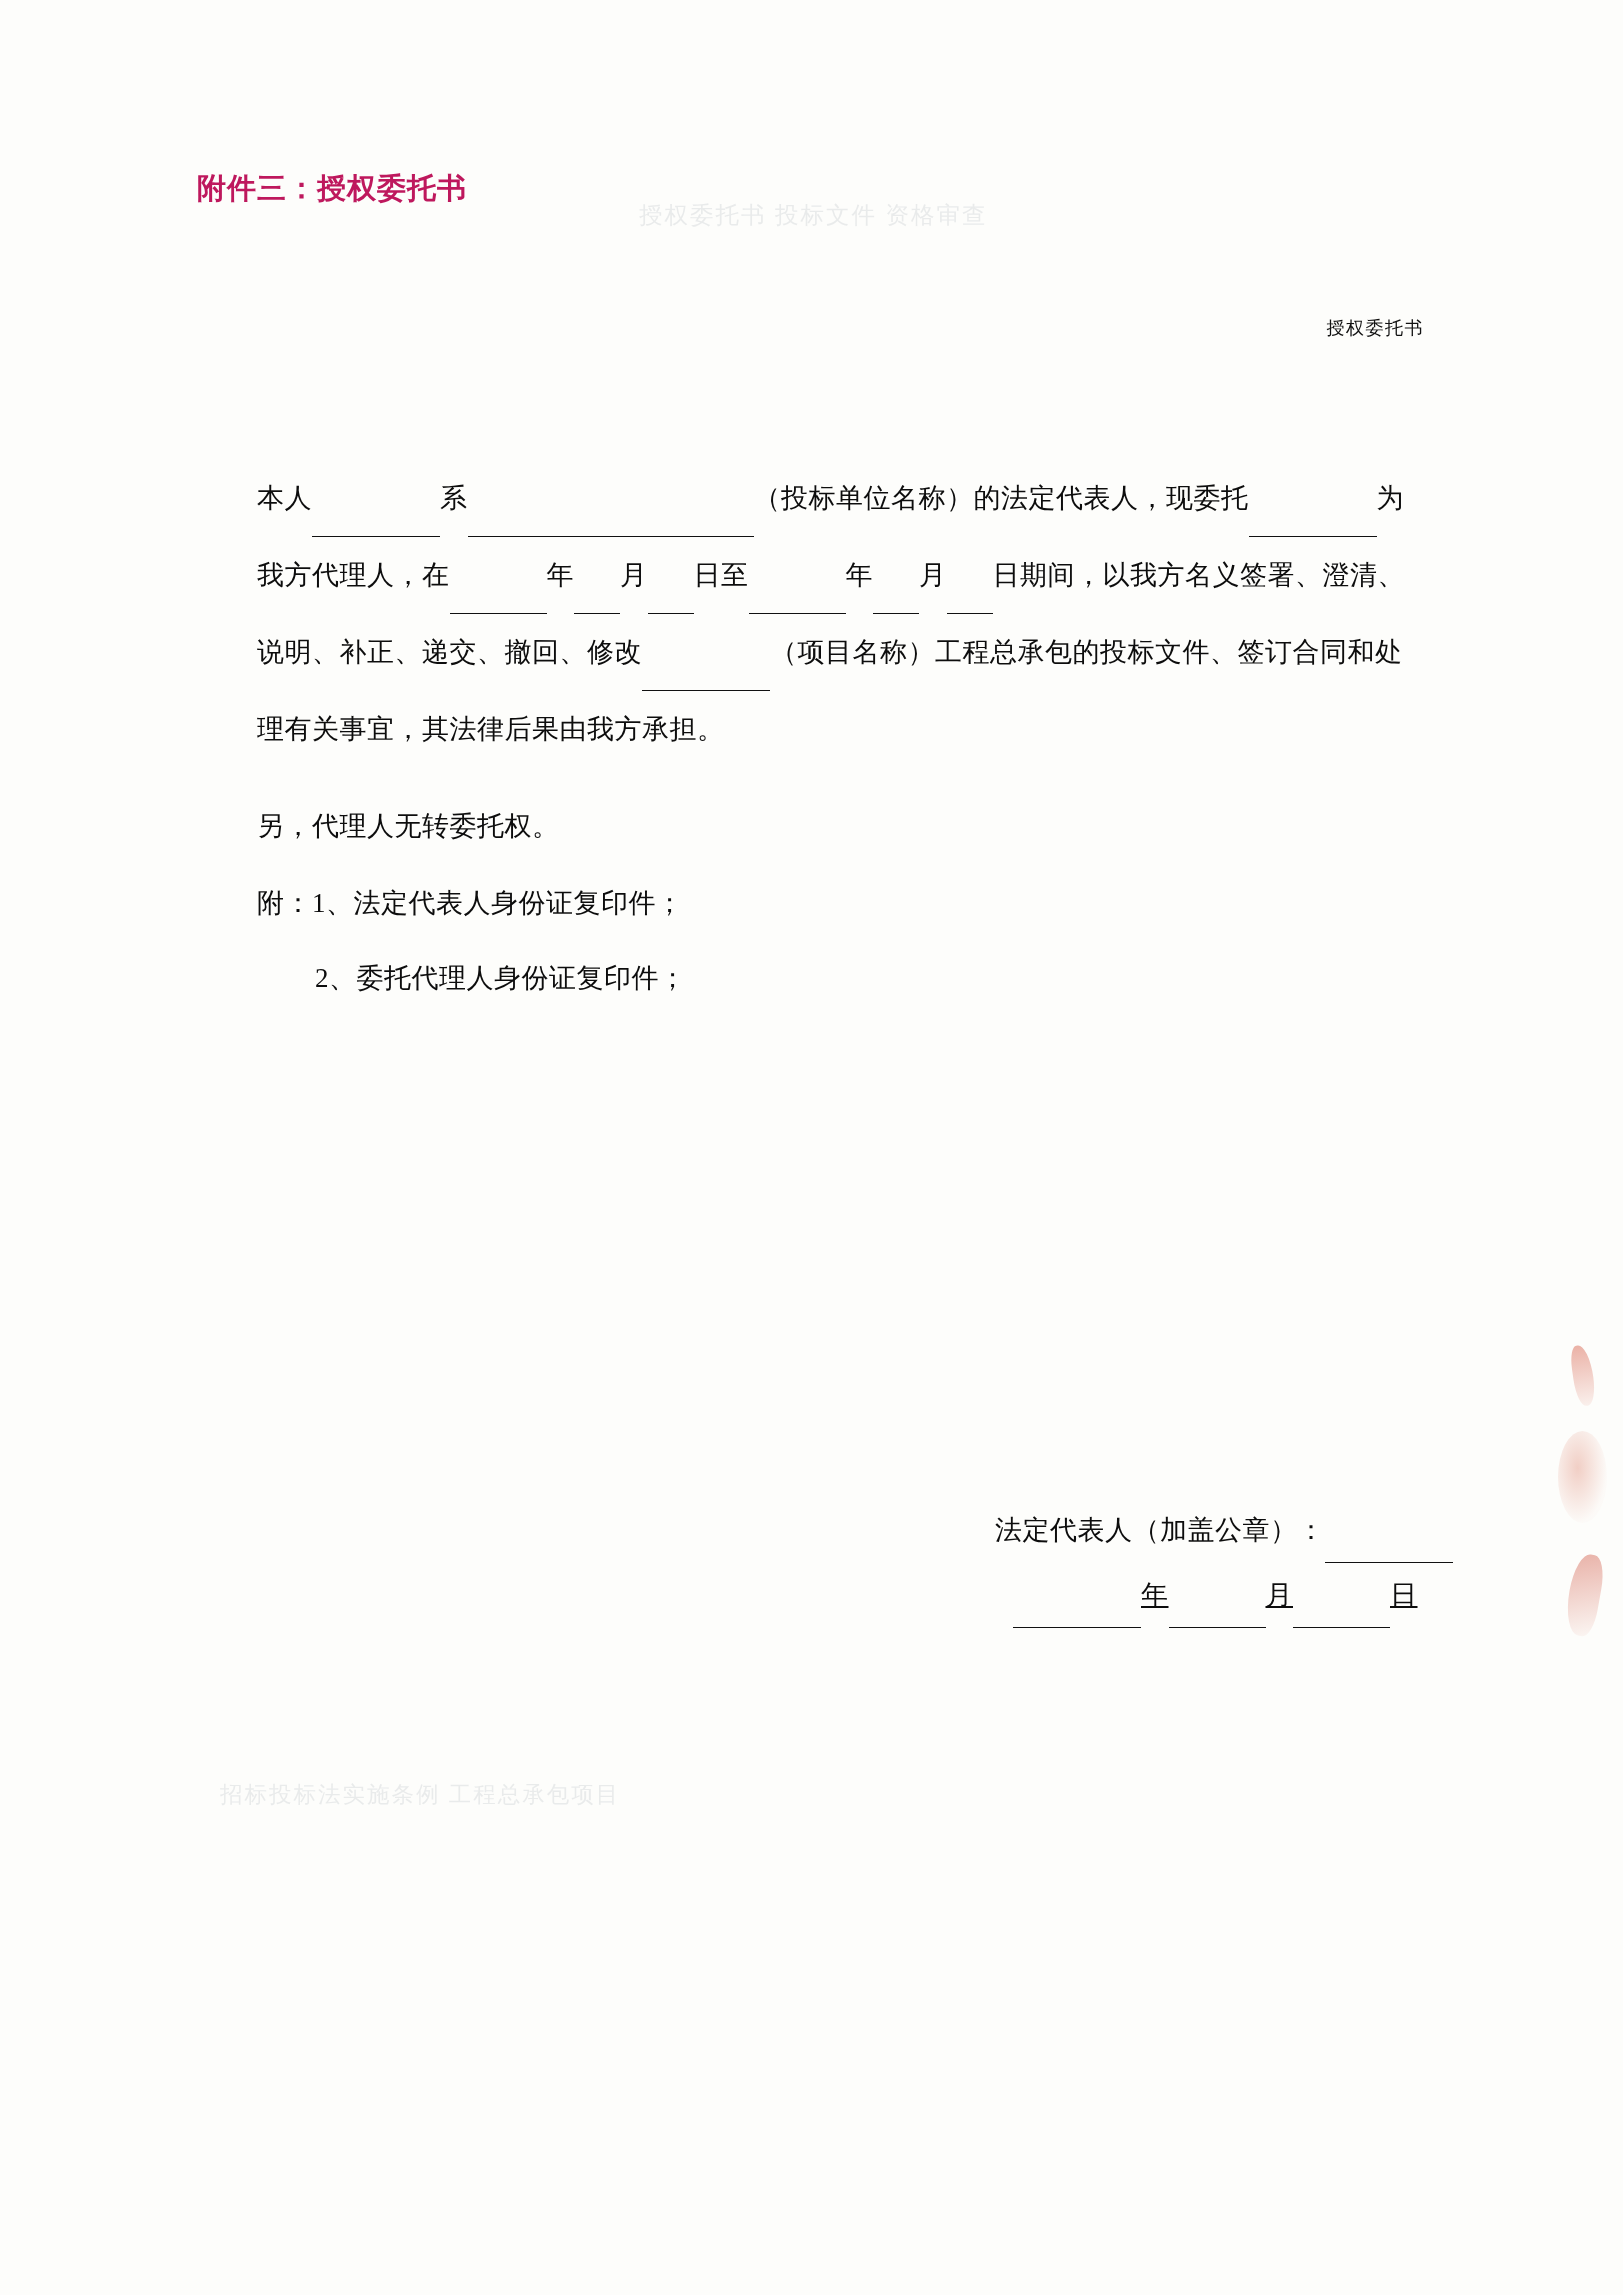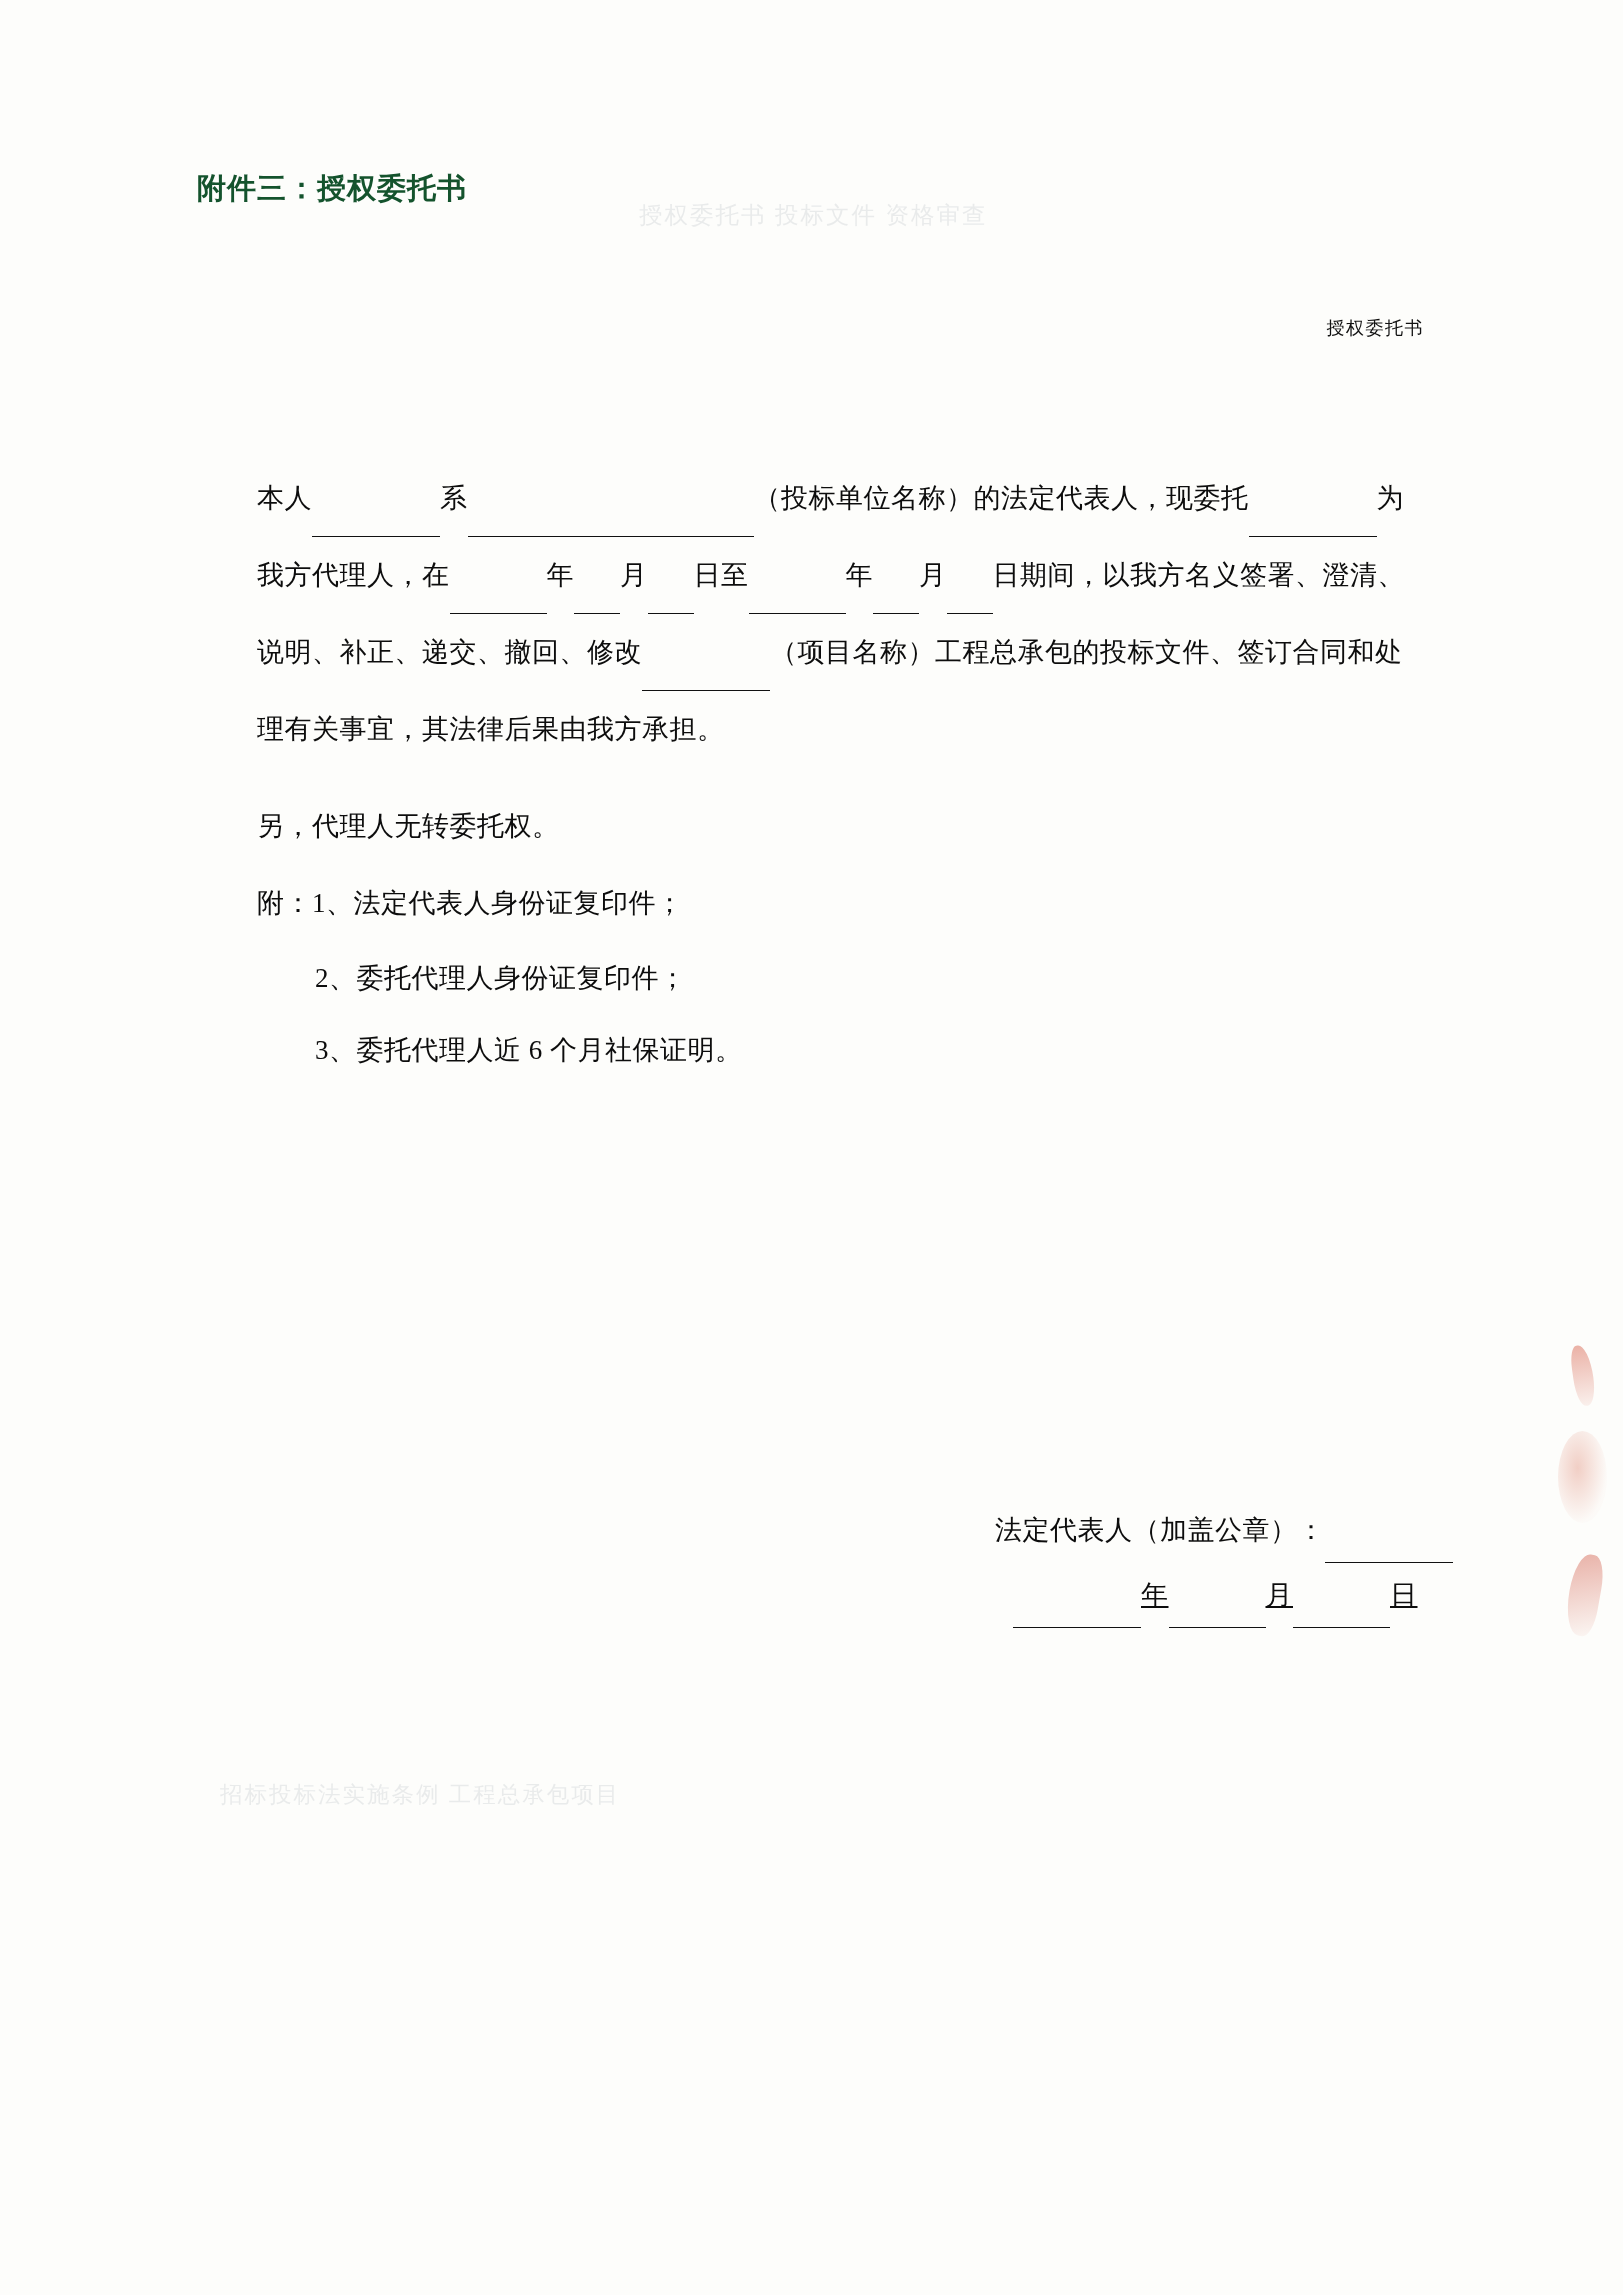--- a/index.html
+++ b/index.html
@@ -41,21 +41,21 @@
     left: 197px;
     top: 169px;
     width: 1227px;
   }
 
   .doc-header {
     font-family: "DejaVu Sans", "Liberation Sans", sans-serif;
     font-weight: bold;
     font-size: 29px;
     letter-spacing: 1px;
-    color: #14532d;
+    color: #be185d;
   }
 
   .doc-title {
     margin-top: 107px;
     text-align: right;
     font-size: 18px;
     letter-spacing: 1.5px;
     color: #111;
     font-family: "DejaVu Sans", "Liberation Sans", sans-serif;
     font-weight: 500;
@@ -154,21 +154,20 @@
 
       <div class="para-gap"></div>
 
       <div class="p indent2">另，代理人无转委托权。</div>
 
       <div class="p indent2">
         <span>附：</span><span>1、法定代表人身份证复印件；</span>
       </div>
 
       <div class="list-line">2、委托代理人身份证复印件；</div>
-      <div class="list-line">3、委托代理人近 6 个月社保证明。</div>
 
     </div>
 
     <div class="sign-block">
       <div class="sign-line">
         <span>法定代表人（加盖公章）：</span><span class="blank b-l"></span>
       </div>
       <div class="sign-date">
         <span class="blank b-l"></span><span>年</span><span class="blank b-m"></span><span>月</span><span class="blank b-m"></span><span>日</span>
       </div>

